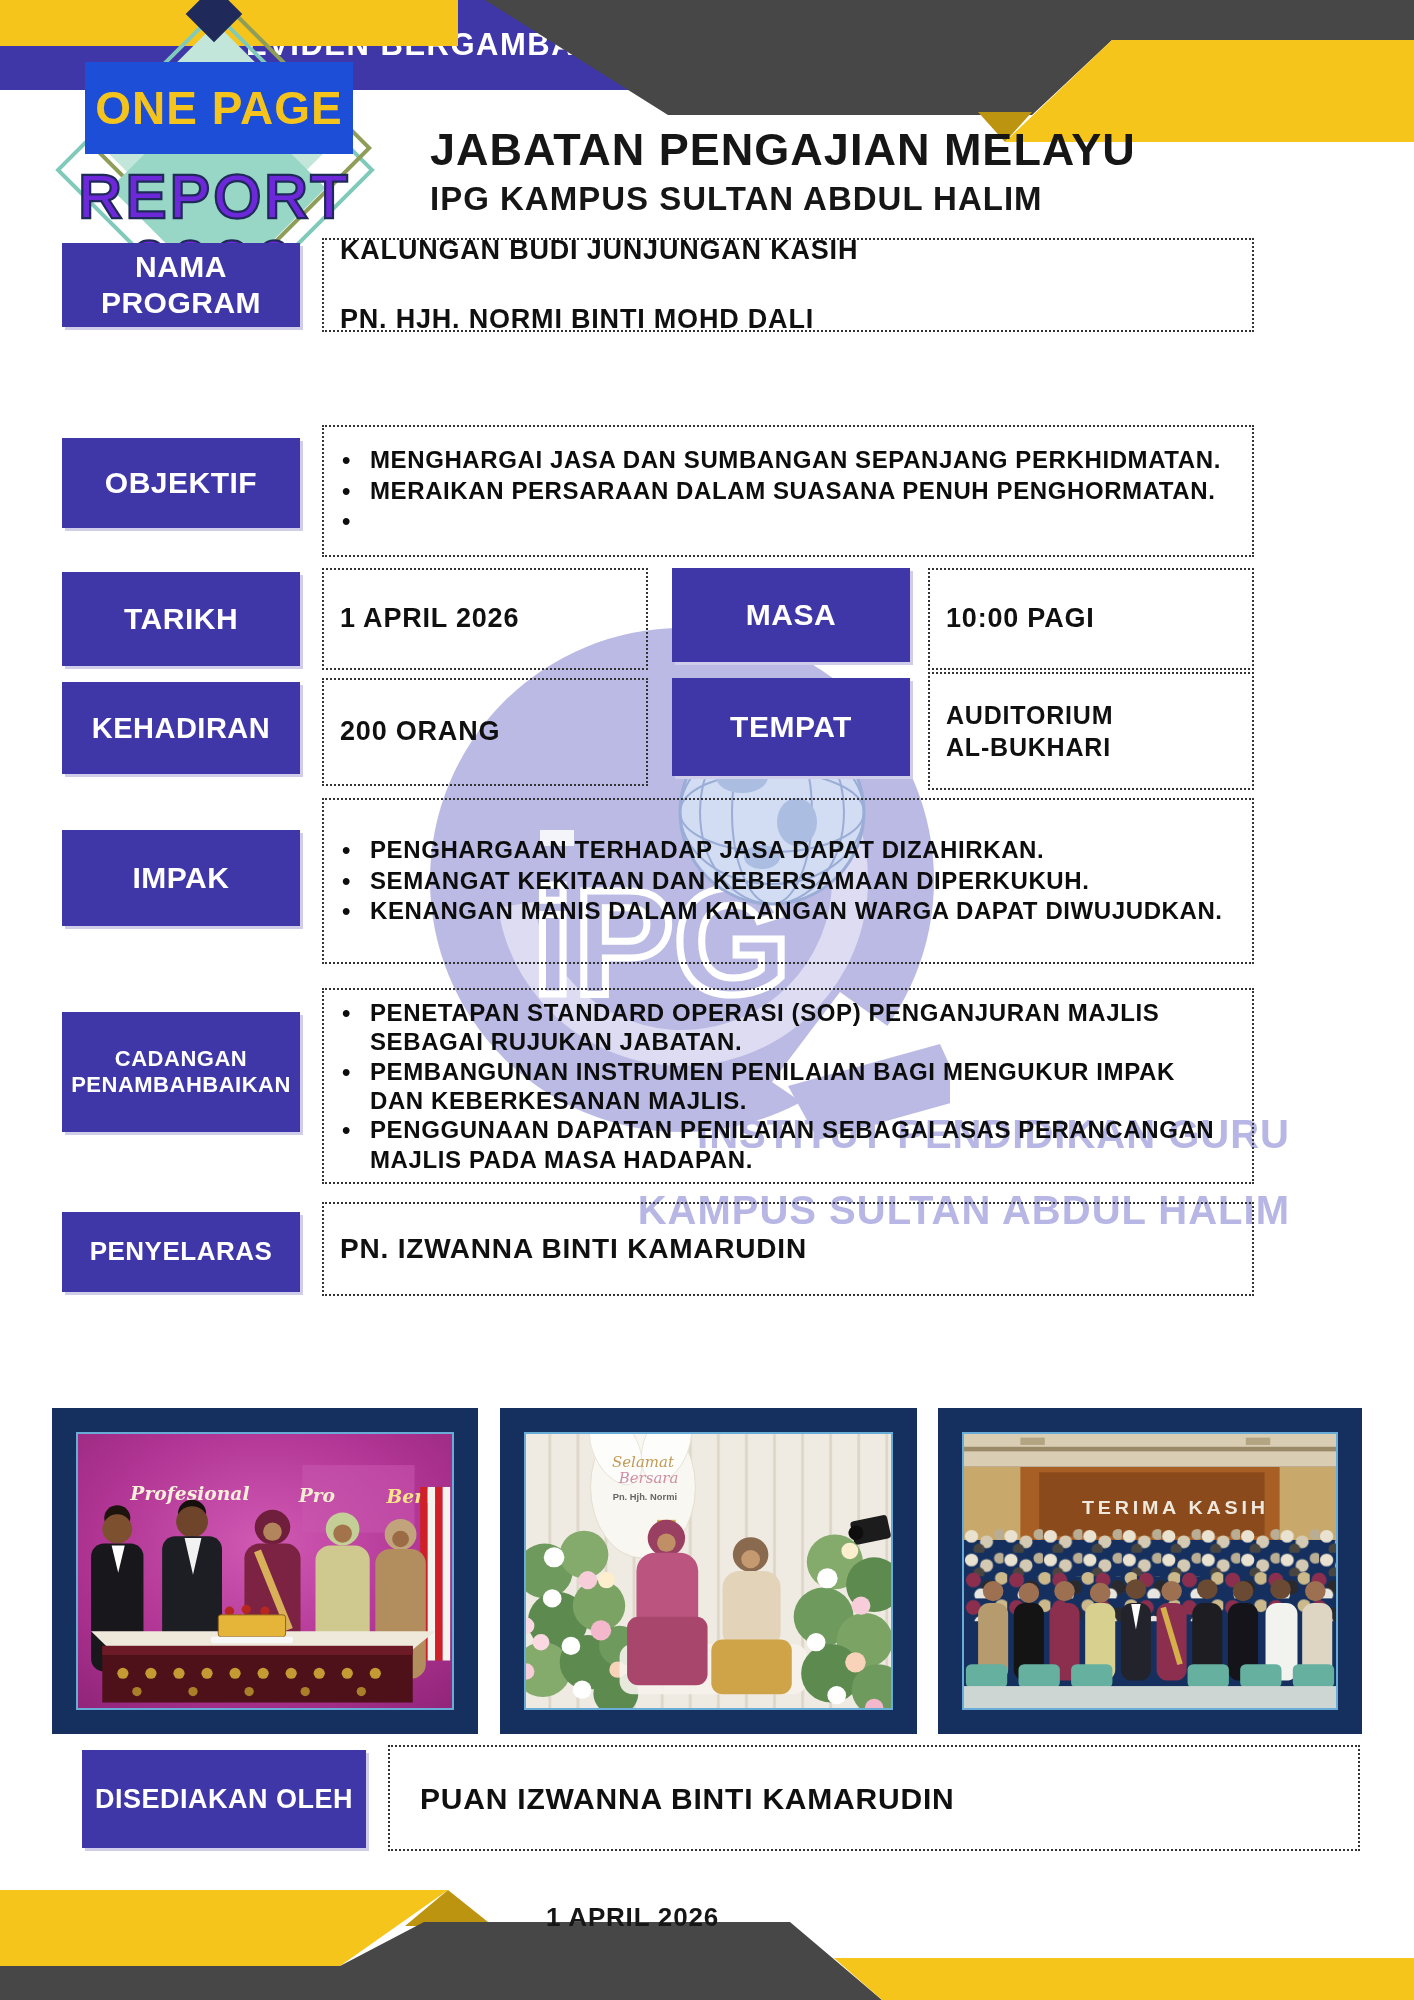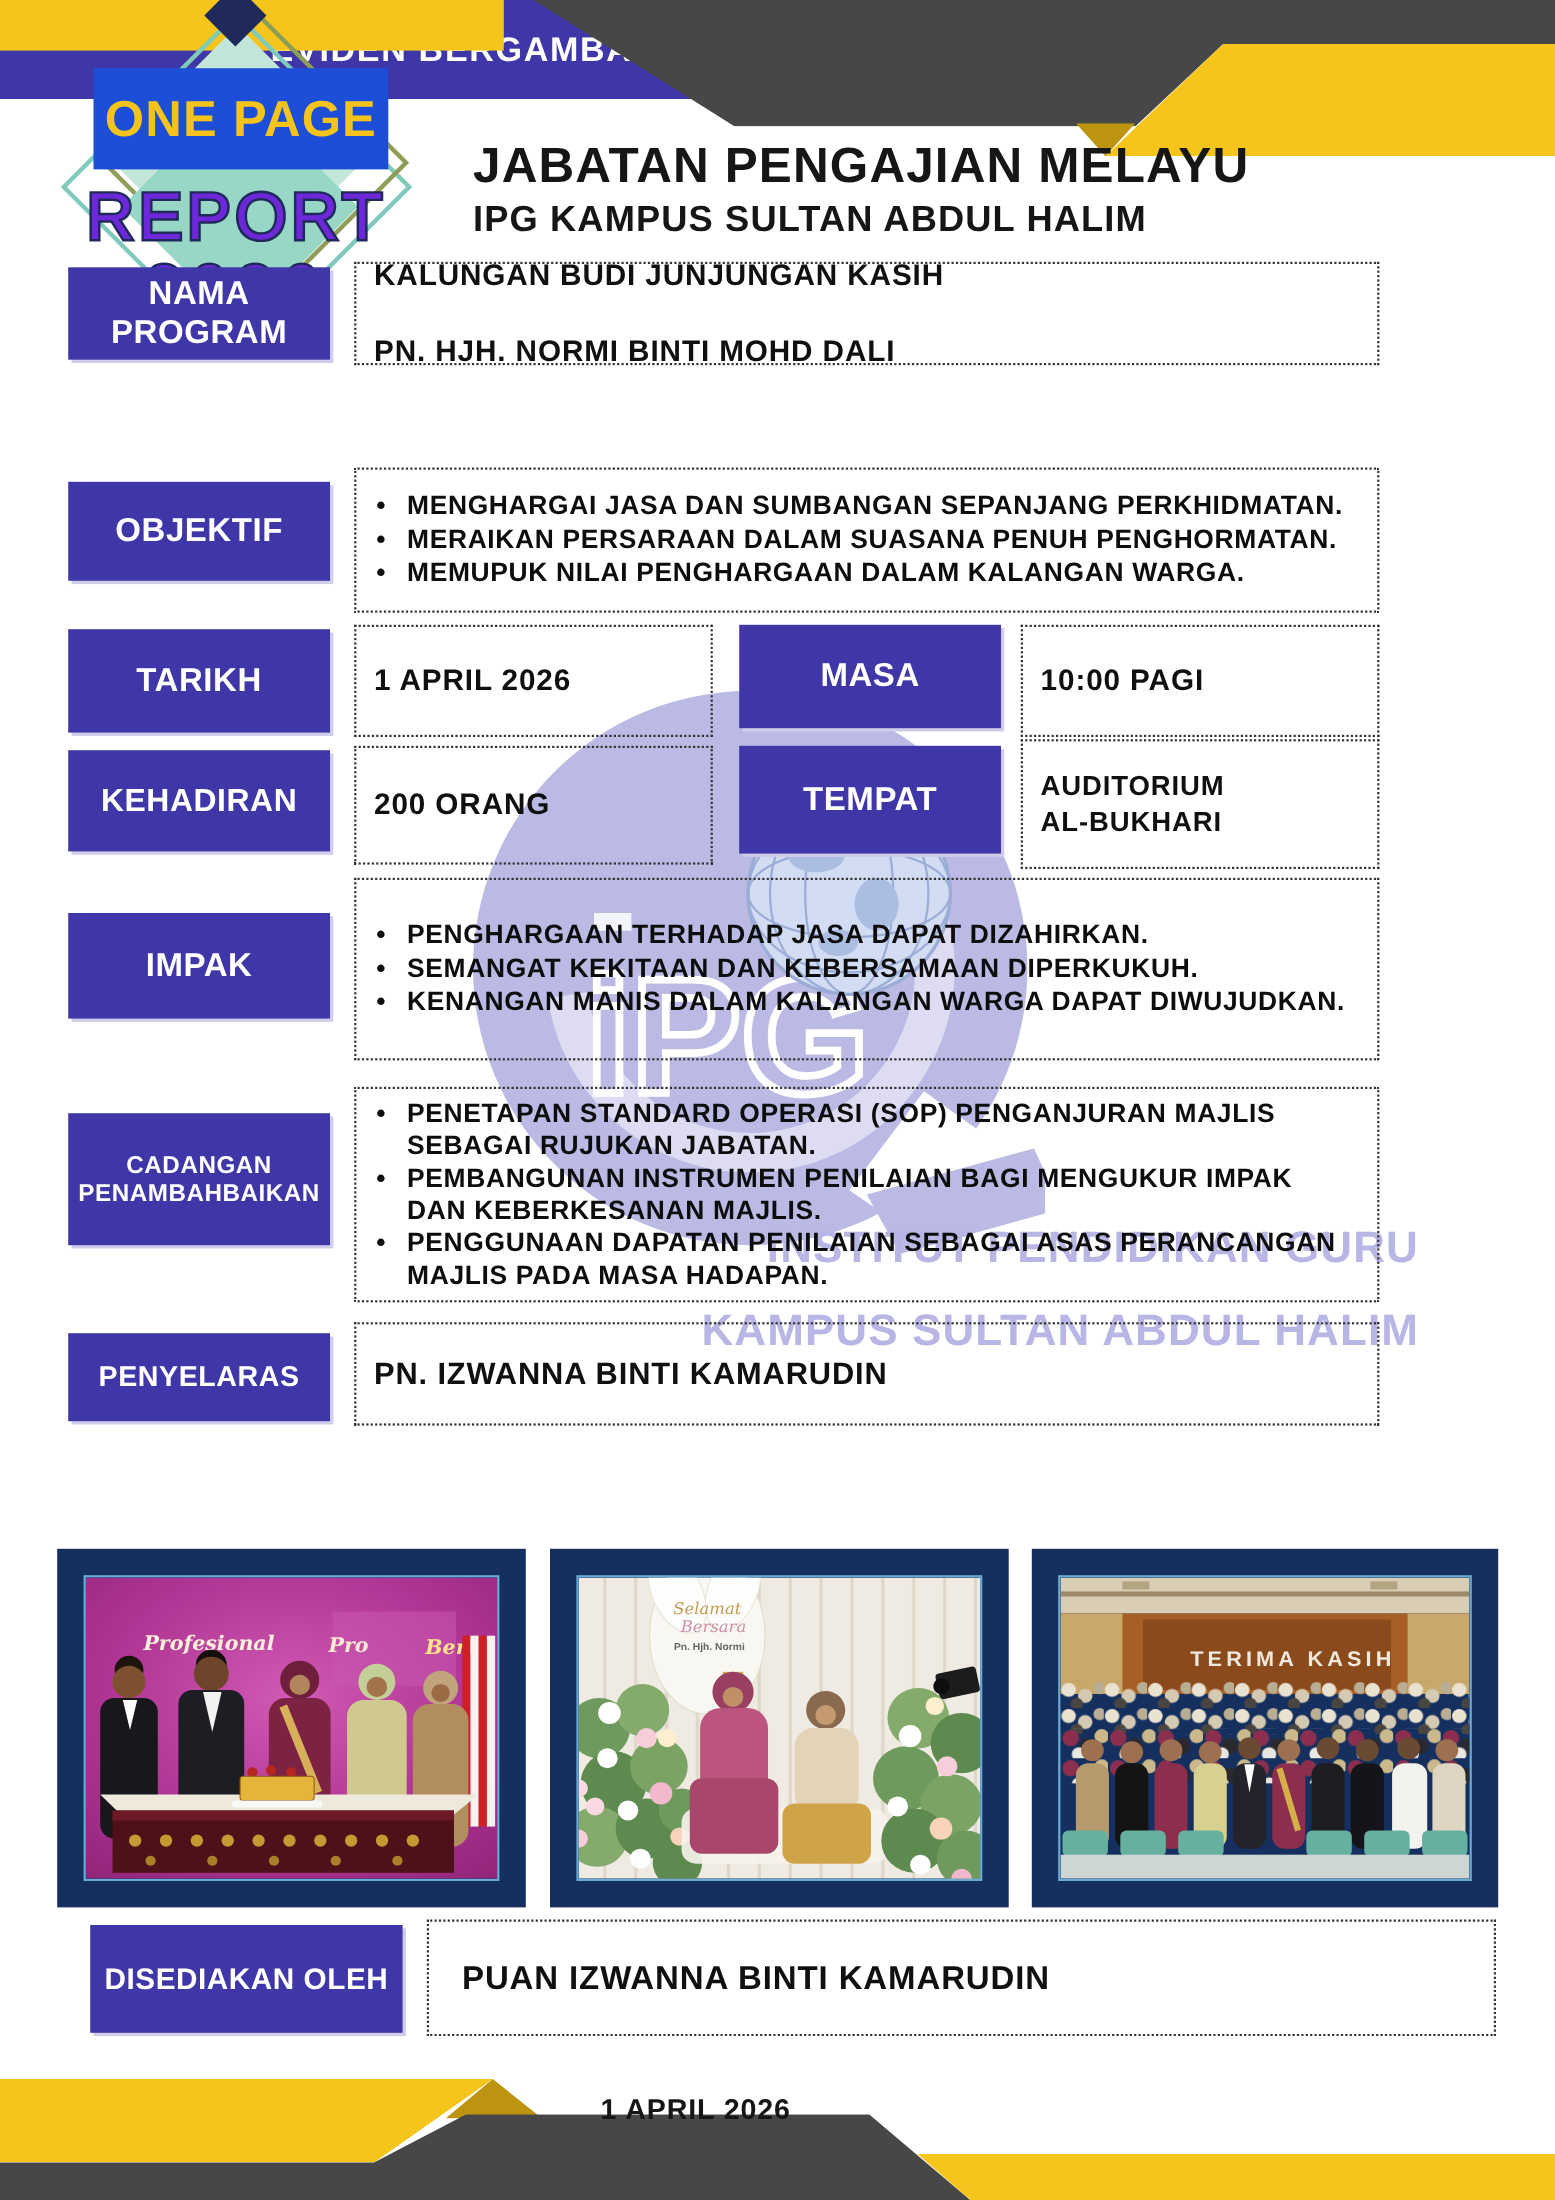--- a/index.html
+++ b/index.html
@@ -186,21 +186,20 @@
       <div class="bullet">
           <span class="dot">•</span>
           <span>MENGHARGAI JASA DAN SUMBANGAN SEPANJANG PERKHIDMATAN.</span>
         </div>
       <div class="bullet">
           <span class="dot">•</span>
           <span>MERAIKAN PERSARAAN DALAM SUASANA PENUH PENGHORMATAN.</span>
         </div>
       <div class="bullet">
           <span class="dot">•</span>
-          <span>MEMUPUK NILAI PENGHARGAAN DALAM KALANGAN WARGA.</span>
         </div>
     </div>
   </div>
 
   <div class="label-box" id="tarikh-label">
     <span>TARIKH</span>
   </div>
   <div class="dotted-box" id="tarikh-box">
     <div class="value-text pad-l">1 APRIL 2026</div>
   </div>

